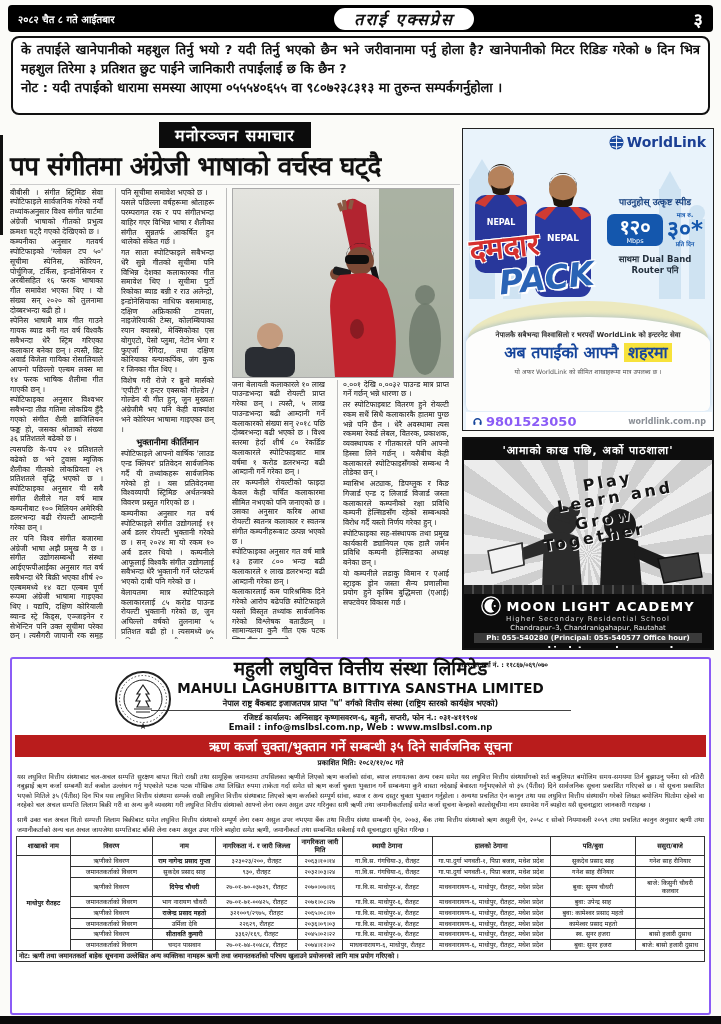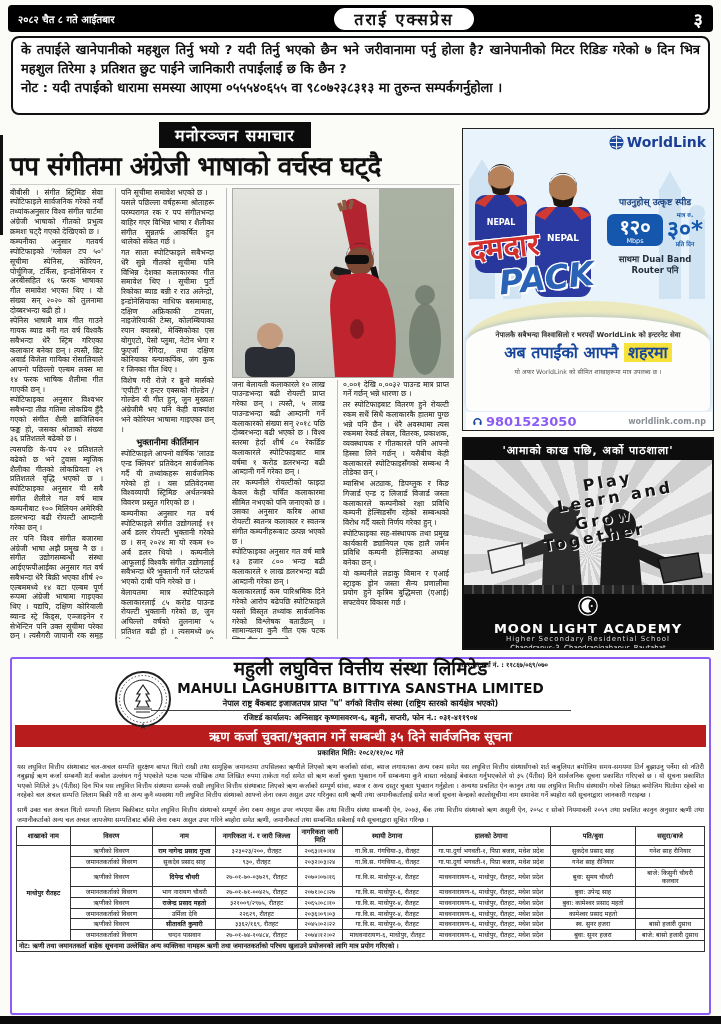--- a/index.html
+++ b/index.html
@@ -3,21 +3,21 @@
 <meta charset="utf-8">
 <style>
   html,body{margin:0;padding:0;}
   body{width:721px;height:1024px;position:relative;background:#fbfbf8;overflow:hidden;
        font-family:"DejaVu Sans","Liberation Sans",sans-serif;color:#111;}
   
   .masthead{position:absolute;left:8px;top:5px;width:705px;height:27px;background:#000000;
             border-radius:4px;display:flex;align-items:center;justify-content:space-between;padding:0 10px;box-sizing:border-box;}
   .mast-date{color:#fff;font-size:10px;font-weight:bold;}
   .mast-pill{background:#fff;border:2px solid #000;border-radius:16px;padding:0 20px;
-             font-size:16px;font-weight:bold;letter-spacing:2px;}
+             font-size:16px;font-weight:bold;letter-spacing:2px;font-style:italic;}
   .mast-page{color:#fff;font-size:18px;font-weight:bold;}
   
   .notice{position:absolute;left:11px;top:36px;width:699px;height:79px;border:2px solid #111;
           border-radius:8px;box-sizing:border-box;padding:3px 8px;background:#fff;}
   .notice p{margin:0;font-size:13px;font-weight:bold;line-height:1.45;text-align:justify;}
   
   .article{position:absolute;left:10px;top:120px;width:450px;height:535px;}
   .sec-label{width:fit-content;margin:2px auto 0;background:#0c0c0c;color:#fff;
              font-size:16px;font-weight:bold;padding:2px 16px;letter-spacing:1px;}
   .headline{font-size:26px;font-weight:bold;margin:4px 0 3px;line-height:1.1;letter-spacing:-0.5px;}
@@ -70,21 +70,21 @@
           letter-spacing:1px;padding:3px 0;}
   .ml-slogan{position:absolute;left:0;top:26px;width:100%;z-index:2;}
   .ml-slogan span{display:block;font-weight:900;font-size:16px;letter-spacing:3px;color:#161616;
           transform:rotate(-10deg);text-shadow:1px 1px 0 #fff;}
   .ml-s0{margin-left:118px;} .ml-s1{margin-left:92px;} .ml-s2{margin-left:110px;} .ml-s3{margin-left:78px;}
   .ml-kids{position:absolute;left:6px;top:66px;z-index:1;}
   .ml-ribbon{position:absolute;left:0;top:146px;width:100%;height:9px;background:#232323;z-index:3;
           background-image:repeating-linear-gradient(90deg,#232323 0 8px,#4c4c4c 8px 10px);}
   .ml-bottom{position:absolute;left:0;top:155px;width:100%;height:56px;background:#0c0c0c;color:#fff;z-index:3;
           text-align:center;padding-top:2px;box-sizing:border-box;}
-  .ml-name-row{display:flex;align-items:center;justify-content:center;gap:5px;flex-direction:column;}
+  .ml-name-row{display:flex;align-items:center;justify-content:center;gap:5px;}
   .ml-name{font-size:13px;font-weight:900;letter-spacing:1px;}
   .ml-sub{font-size:7px;color:#ddd;letter-spacing:1px;margin-top:-1px;}
   .ml-addr{font-size:7px;color:#eee;margin-top:1px;}
   .ml-phone{font-size:7px;font-weight:bold;color:#fff;background:#3a3a3a;width:92%;margin:1px auto;padding:1px 0;}
   .ml-web{font-size:10.5px;font-weight:bold;letter-spacing:2px;margin-top:1px;}
   
   .mahuli{position:absolute;left:10px;top:657px;width:701px;height:358px;border:2px solid #8b5cf6;
           border-radius:3px;background:#fff;box-sizing:border-box;}
   .mh-reg{position:absolute;left:392px;top:1px;width:200px;font-size:6.5px;font-weight:bold;text-align:center;}
   .mh-logo{position:absolute;left:102px;top:10px;}
@@ -332,20 +332,21 @@
     <path d="M29,16 l6,9 -3,0 4,7 -4,0 3,6 -12,0 3,-6 -4,0 4,-7 -3,0 Z" fill="none" stroke="#222" stroke-width="1.2"></path>
     <path d="M20,40 h18 M22,43 h14" stroke="#222" stroke-width="1"></path>
     <text x="29" y="60" font-size="9" text-anchor="middle" fill="#222">★</text>
   </svg>
   <div class="mh-head">
     <div class="mh-np">महुली लघुवित्त वित्तीय संस्था लिमिटेड</div>
     <div class="mh-en">MAHULI LAGHUBITTA BITTIYA SANSTHA LIMITED</div>
     <div class="mh-lic">नेपाल राष्ट्र बैंकबाट इजाजतपत्र प्राप्त "घ" वर्गको वित्तीय संस्था (राष्ट्रिय स्तरको कार्यक्षेत्र भएको)</div>
     <div class="mh-rule"></div>
     <div class="mh-office">रजिष्टर्ड कार्यालय: अग्निसाइर कृष्णासवरण-६, बहुनी, सप्तरी, फोन नं.: ०३१-४११९०४</div>
+    <div class="mh-email">Email : info@mslbsl.com.np, Web : www.mslbsl.com.np</div>
   </div>
   <div class="mh-banner">ऋण कर्जा चुक्ता/भुक्तान गर्ने सम्बन्धी ३५ दिने सार्वजनिक सूचना</div>
   <div class="mh-pub">प्रकाशित मिति: २०८२/१२/०८ गते</div>
   <div class="mh-body">
     <p>यस लघुवित्त वित्तीय संस्थाबाट चल-अचल सम्पत्ति सुरक्षण बापत धितो राखी तथा सामूहिक जमानतमा तपसिलका ऋणीले लिएको ऋण कर्जाको सांवा, ब्याज लगायतका अन्य रकम समेत यस लघुवित्त वित्तीय संस्थासँगको शर्त कबुलियत बमोजिम समय-समयमा तिर्न बुझाउनु पर्नेमा सो नतिरी नबुझाई ऋण कर्जा सम्बन्धी शर्त कबोल उल्लंघन गर्नु भएकोले पटक पटक मौखिक तथा लिखित रुपमा ताकेता गर्दा समेत सो ऋण कर्जा चुक्ता भुक्तान गर्ने सम्बन्धमा कुनै वास्ता नदेखाई बेवास्ता गर्नुभएकोले यो ३५ (पैंतीस) दिने सार्वजनिक सूचना प्रकाशित गरिएको छ । यो सूचना प्रकाशित भएको मितिले ३५ (पैंतीस) दिन भित्र यस लघुवित्त वित्तीय संस्थामा सम्पर्क राखी लघुवित्त वित्तीय संस्थाबाट लिएको ऋण कर्जाको सम्पूर्ण सांवा, ब्याज र अन्य दस्तुर चुक्ता भुक्तान गर्नुहोला । अन्यथा प्रचलित ऐन कानुन तथा यस लघुवित्त वित्तीय संस्थासँग गरेको लिखत बमोजिम धितोमा रहेको वा नरहेको चल अचल सम्पत्ति लिलाम बिक्री गरी वा अन्य कुनै व्यवस्था गरी लघुवित्त वित्तीय संस्थाको आफ्नो लेना रकम असुल उपर गरिनुका साथै ऋणी तथा जमानीकर्तालाई समेत कर्जा सूचना केन्द्रको कालोसूचीमा नाम समावेश गर्ने ब्यहोरा यसै सूचनाद्वारा जानकारी गराइन्छ ।</p>
     <p>साथै उक्त चल अचल धितो सम्पत्ती लिलाम बिक्रीबाट समेत लघुवित्त वित्तीय संस्थाको सम्पूर्ण लेना रकम असुल उपर नभएमा बैंक तथा वित्तीय संस्था सम्बन्धी ऐन, २०७३, बैंक तथा वित्तीय संस्थाको ऋण असुली ऐन, २०५८ र सोको नियमावली २०५९ तथा प्रचलित कानुन अनुसार ऋणी तथा जमानीकर्ताको अन्य चल अचल जायजेथा सम्पत्तिबाट बाँकी लेना रकम असुल उपर गरिने ब्यहोरा समेत ऋणी, जमानीकर्ता तथा सम्बन्धित सबैलाई यसै सूचनाद्वारा सूचित गरिन्छ ।</p>
   </div>
   <table class="mtable">
     <colgroup>
       <col style="width:7.8%">

